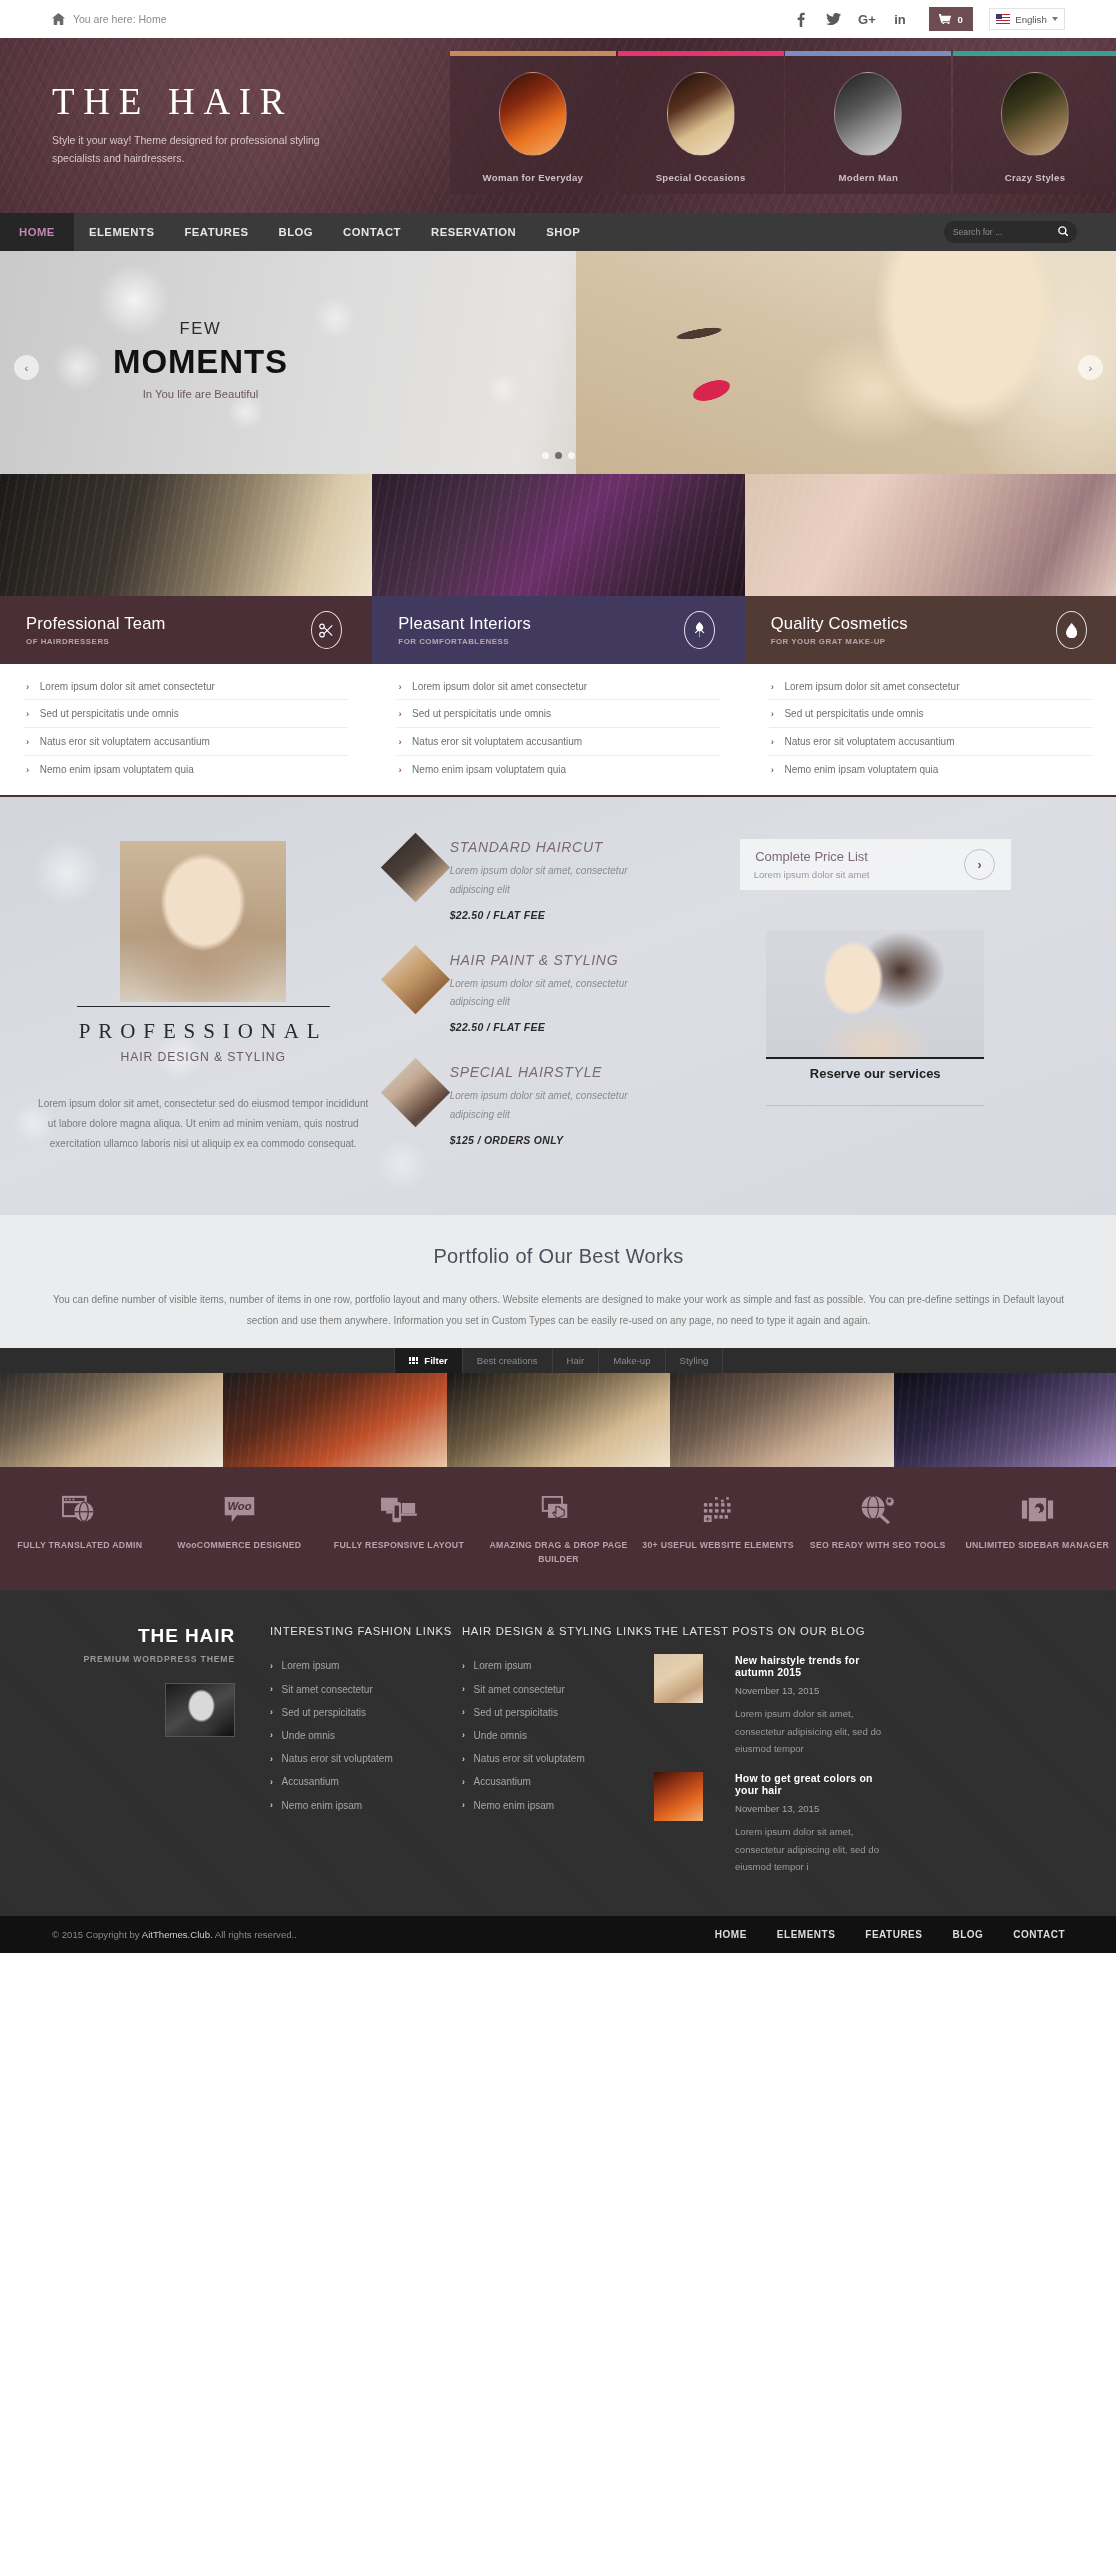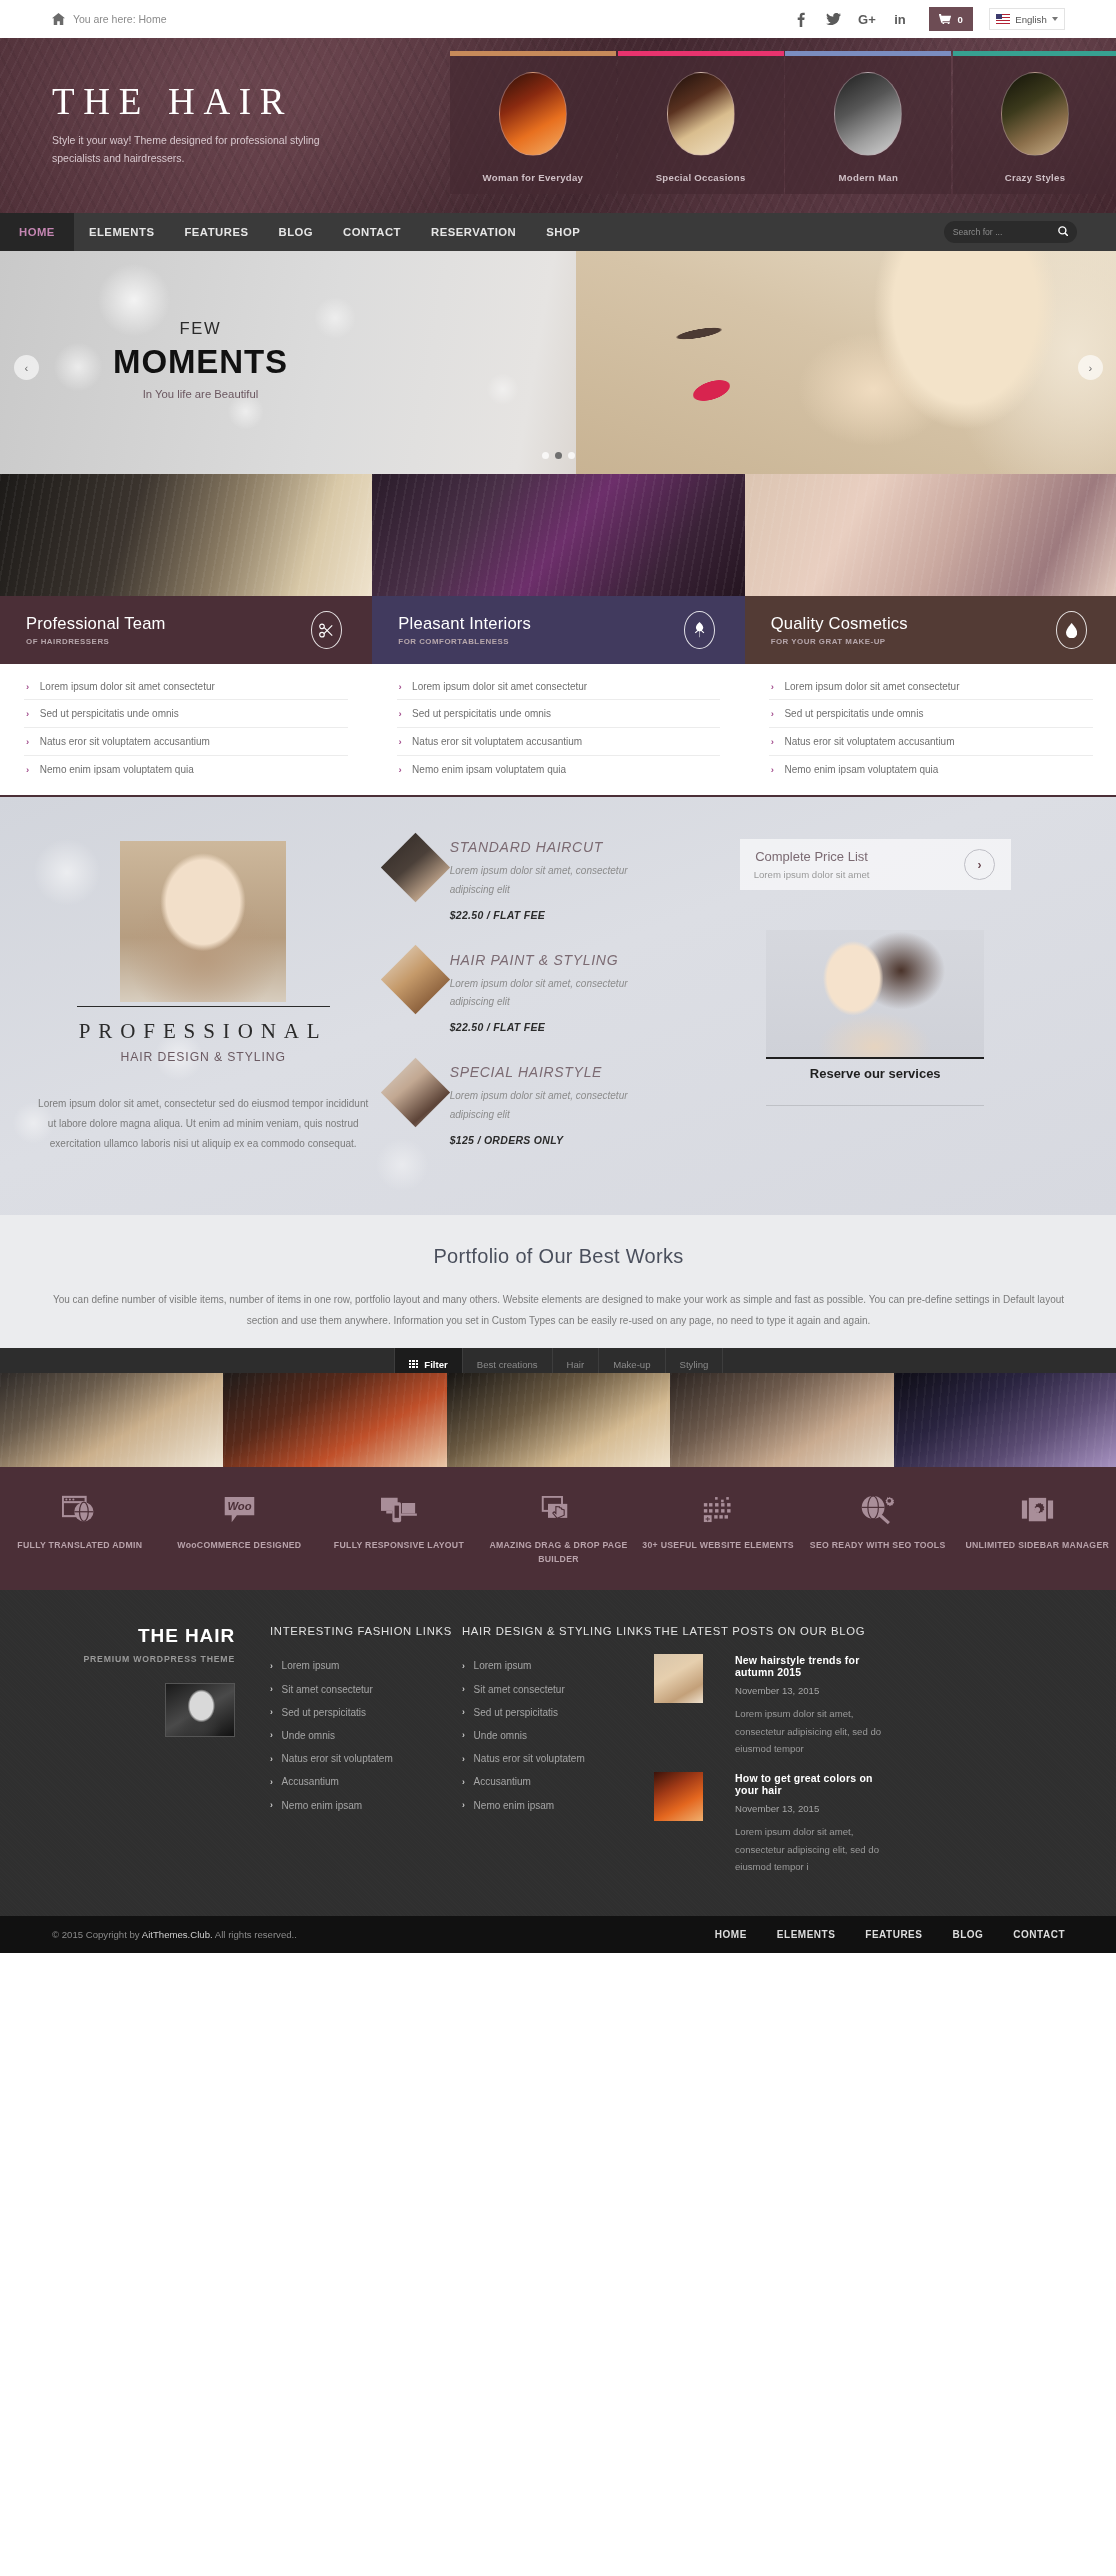--- a/index.html
+++ b/index.html
@@ -260,21 +260,21 @@
   .port-title {
     text-align: center; font-size: 20px; color: #4a4f5c; font-weight: normal; letter-spacing: 0.3px;
   }
   .port-desc {
     text-align: center; font-size: 10px; color: #7b7b7b; line-height: 2.1; margin: 21px auto 0;
     width: 1012px;
   }
   .filterbar { background: #2d2d2d; height: 24.4px; display: flex; justify-content: center; }
   .filterbar-inner { display: flex; }
   .fbtn {
-    padding: 16px 14px; display: flex; align-items: center; gap: 6.1px; font-size: 9.6px;
+    padding: 8px 14px; display: flex; align-items: center; gap: 6.1px; font-size: 9.6px;
     color: #8a8a8a; border-left: 0.9px solid #3d3d3d; cursor: pointer;
   }
   .fbtn:last-child { border-right: 0.9px solid #3d3d3d; }
   .fbtn.on { background: #1c1c1c; color: #fff; font-weight: bold; }
   .grid-ico { width: 9.6px; height: 7.9px; display: grid; grid-template-columns: repeat(3,1fr); grid-template-rows: repeat(3,1fr); gap: 0.9px; }
   .grid-ico i { background: #fff; display: block; }
   .thumbs { display: flex; height: 94px; }
   .th { flex: 1; position: relative; overflow: hidden; }
   .t1 { background: linear-gradient(150deg,#2e2a28 0%, #6a5c4c 30%, #cbb08c 60%, #efe6d6 100%); }
   .t2 { background: linear-gradient(150deg,#1f1b1a 0%, #5a2a1a 35%, #c0502a 65%, #e9c8a8 100%); }

